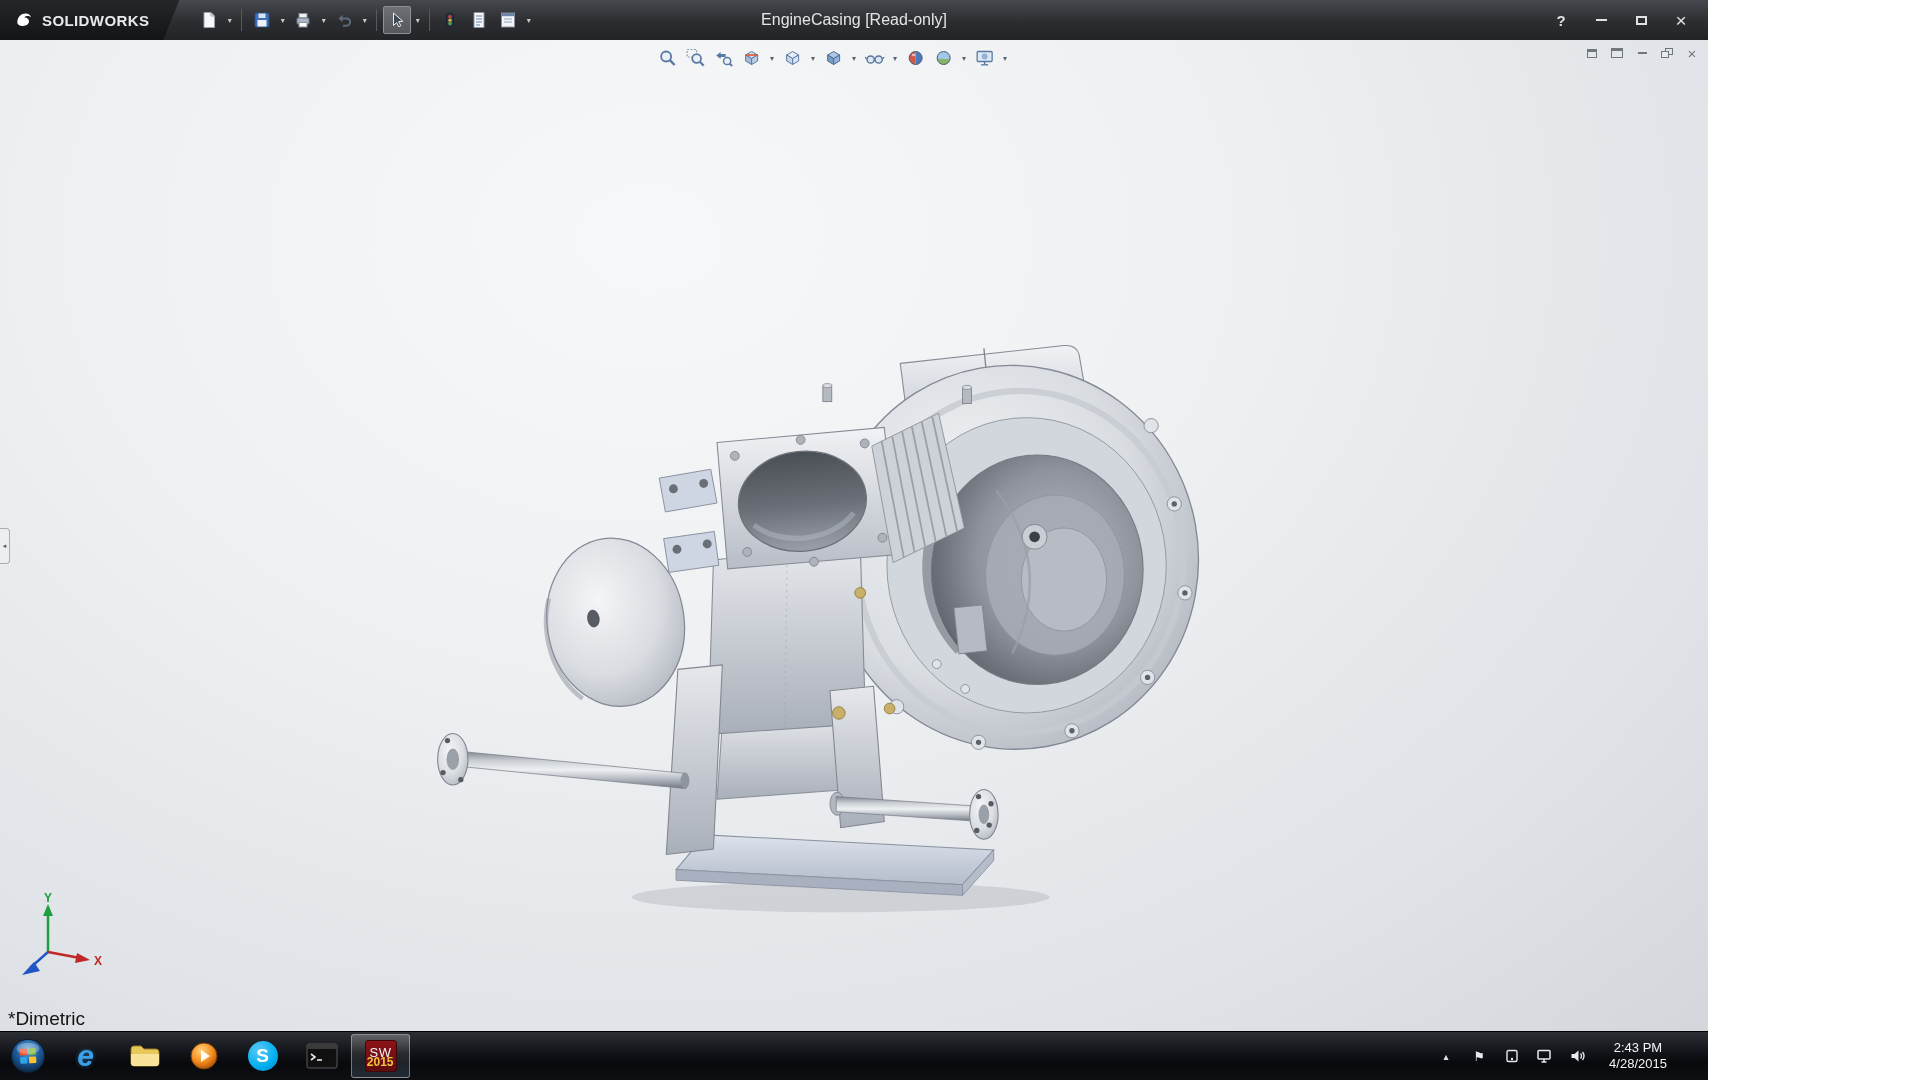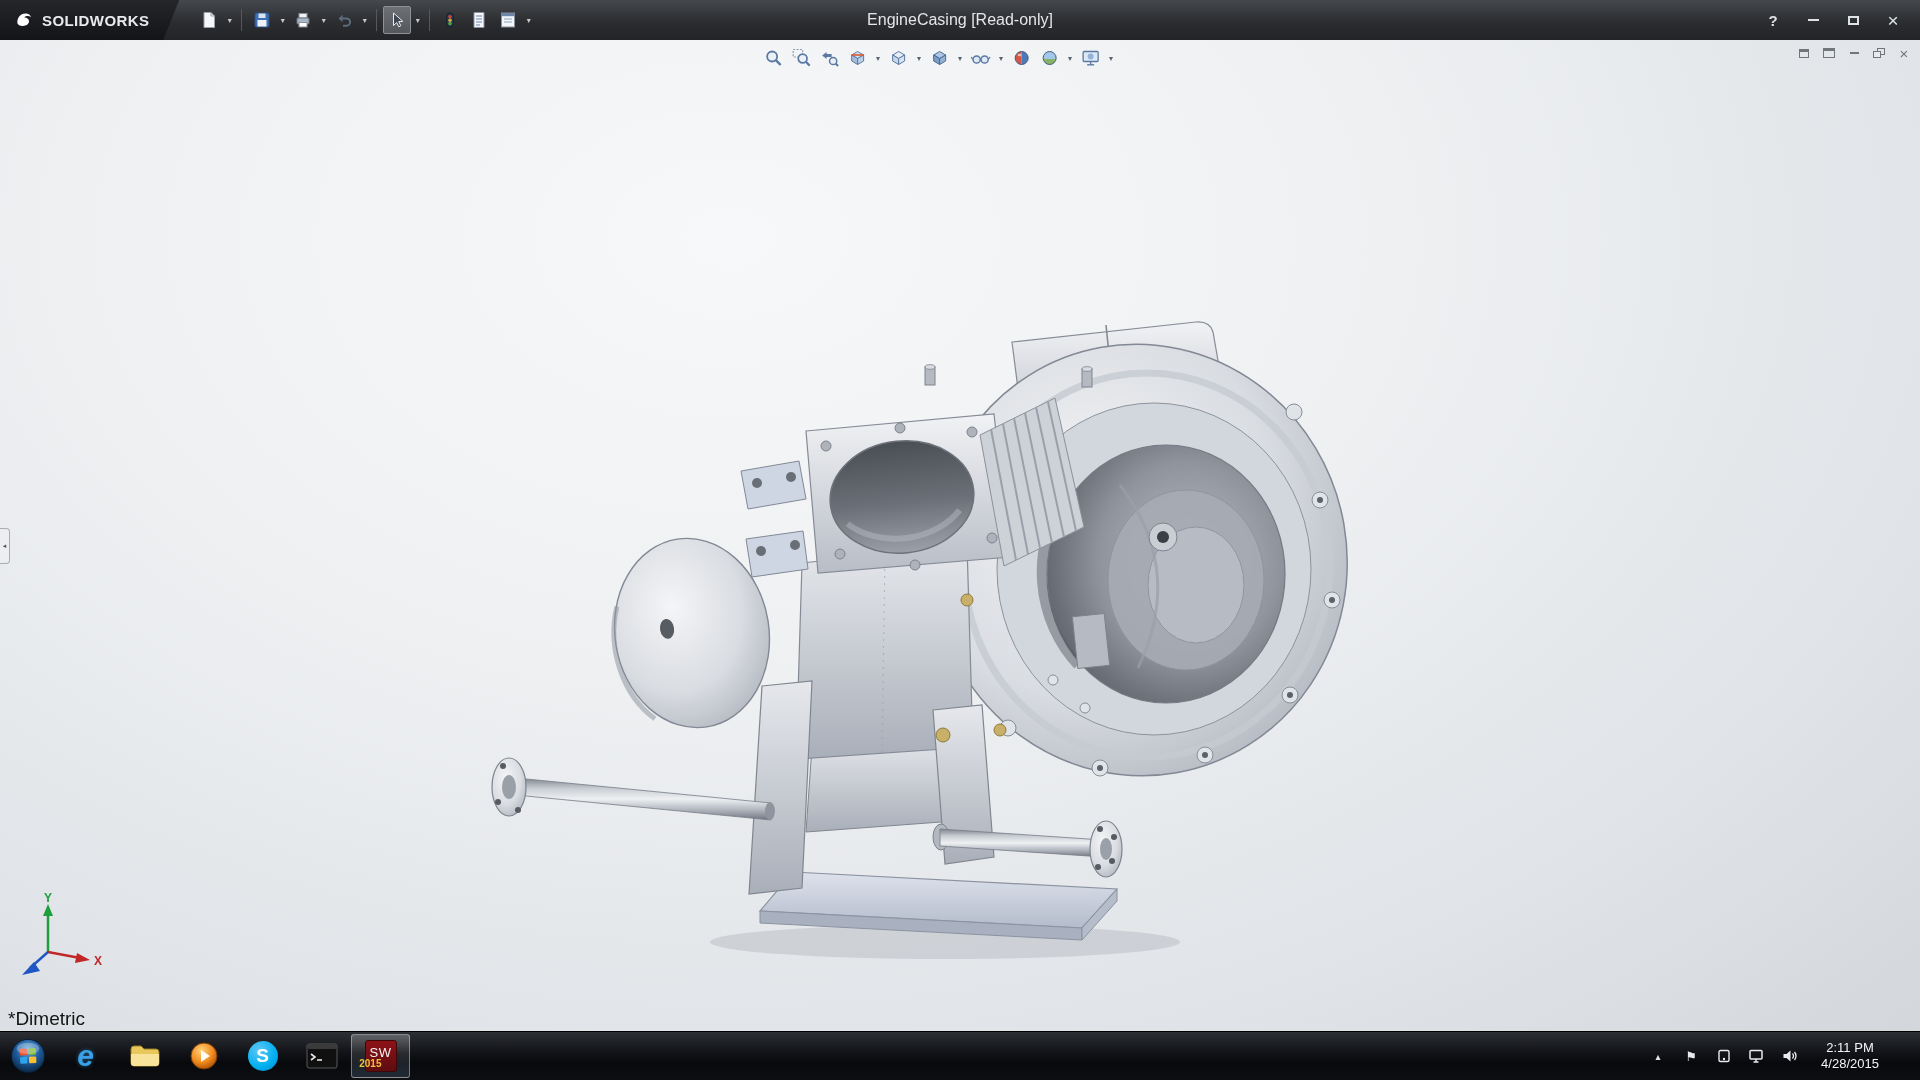--- a/index.html
+++ b/index.html
@@ -1,18 +1,18 @@
 <!DOCTYPE html>
 <html><head>
 <meta charset="utf-8">
 <style>
   * { margin:0; padding:0; box-sizing:border-box; }
   html,body { width:1920px; height:1080px; overflow:hidden;
     font-family:"Liberation Sans", sans-serif; cursor:default; }
-  .screen { position:relative; width:1920px; height:1080px; background:#000; }
+  .screen { position:relative; width:1708px; height:1080px; background:#000; }
 
   
   .titlebar { position:absolute; top:0; left:0; right:0; height:40px; z-index:30;
     background:linear-gradient(#45484d,#2b2d30 55%,#222427);
     display:flex; align-items:center; color:#e8eaec; }
   .brand { height:40px; display:flex; align-items:center; gap:8px;
     padding:0 30px 0 14px;
     background:linear-gradient(#24262a,#121417);
     clip-path:polygon(0 0,100% 0,91% 100%,0 100%);
     font-weight:bold; font-size:15px; letter-spacing:.4px; white-space:nowrap; }
@@ -74,21 +74,21 @@
   .tb-app.active { background:linear-gradient(rgba(255,255,255,.26),rgba(255,255,255,.10) 45%,rgba(130,170,210,.18));
     border:1px solid rgba(255,255,255,.38); border-radius:3px; margin:2px 0; }
   .ie-e { font-size:30px; font-weight:bold; font-style:italic; color:#3aa0e8;
     text-shadow:0 0 4px rgba(60,160,230,.5); }
   .skype-circle { width:30px; height:30px; border-radius:50%; background:radial-gradient(circle at 35% 30%,#5ec7f5,#00aff0 60%,#0084c4);
     display:flex; align-items:center; justify-content:center; color:#fff; font-size:19px; font-weight:bold; }
   .sw-tile { width:32px; height:32px; border-radius:3px; position:relative;
     background:linear-gradient(#8c1318,#5f0c10); border:1px solid #3c0709;
     display:flex; align-items:center; justify-content:center; }
   .sw-tile .sw-logo { color:#f4f5f7; font-size:13px; font-weight:normal; letter-spacing:.5px; margin-top:-8px; }
-  .sw-tile .sw-year { position:absolute; bottom:2px; right:14px; color:#f2c23e; font-size:10px; font-weight:bold; }
+  .sw-tile .sw-year { position:absolute; bottom:2px; right:2px; color:#f2c23e; font-size:12px; font-weight:bold; }
 
   .tray { margin-left:auto; display:flex; align-items:center; gap:13px; padding-right:6px; }
   .tray-ico { display:flex; align-items:center; justify-content:center; width:20px; height:24px;
     color:#e7ebef; font-size:13px; }
   .tray-chevron { font-size:10px; color:#dfe3e7; }
   .clock { display:flex; flex-direction:column; align-items:center; justify-content:center;
     font-size:13px; line-height:16px; color:#f2f4f6; padding:0 6px; min-width:74px; }
   .show-desktop { width:14px; border-left:1px solid rgba(255,255,255,.3);
     background:linear-gradient(rgba(255,255,255,.10),rgba(255,255,255,.02)); }
 </style>
@@ -558,19 +558,19 @@
             <line x1="7" y1="10" x2="7" y2="13" stroke="#e7ebef" stroke-width="1.5"></line>
           </svg>
       </div>
       <div class="tray-ico">
         <svg width="16" height="14" viewBox="0 0 16 14">
             <path d="M1.5 5 h3 l4 -3.5 v11 l-4 -3.5 h-3 z" fill="#e7ebef"></path>
             <path d="M10.5 4.5 q2 2.5 0 5 M12.5 3 q3 3.8 0 8" fill="none" stroke="#e7ebef" stroke-width="1.3"></path>
           </svg>
       </div>
       <div class="clock">
-        <span>2:11 PM</span>
+        <span>2:43 PM</span>
         <span>4/28/2015</span>
       </div>
       <div class="show-desktop"></div>
     </div>
   </footer>
 </div>
 
 </body></html>

